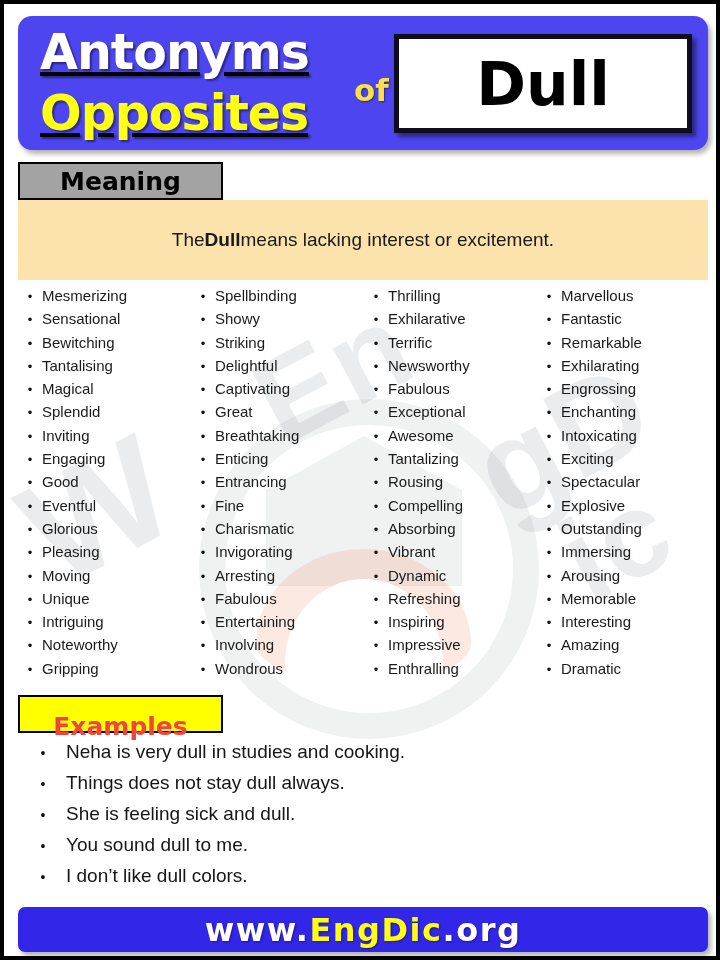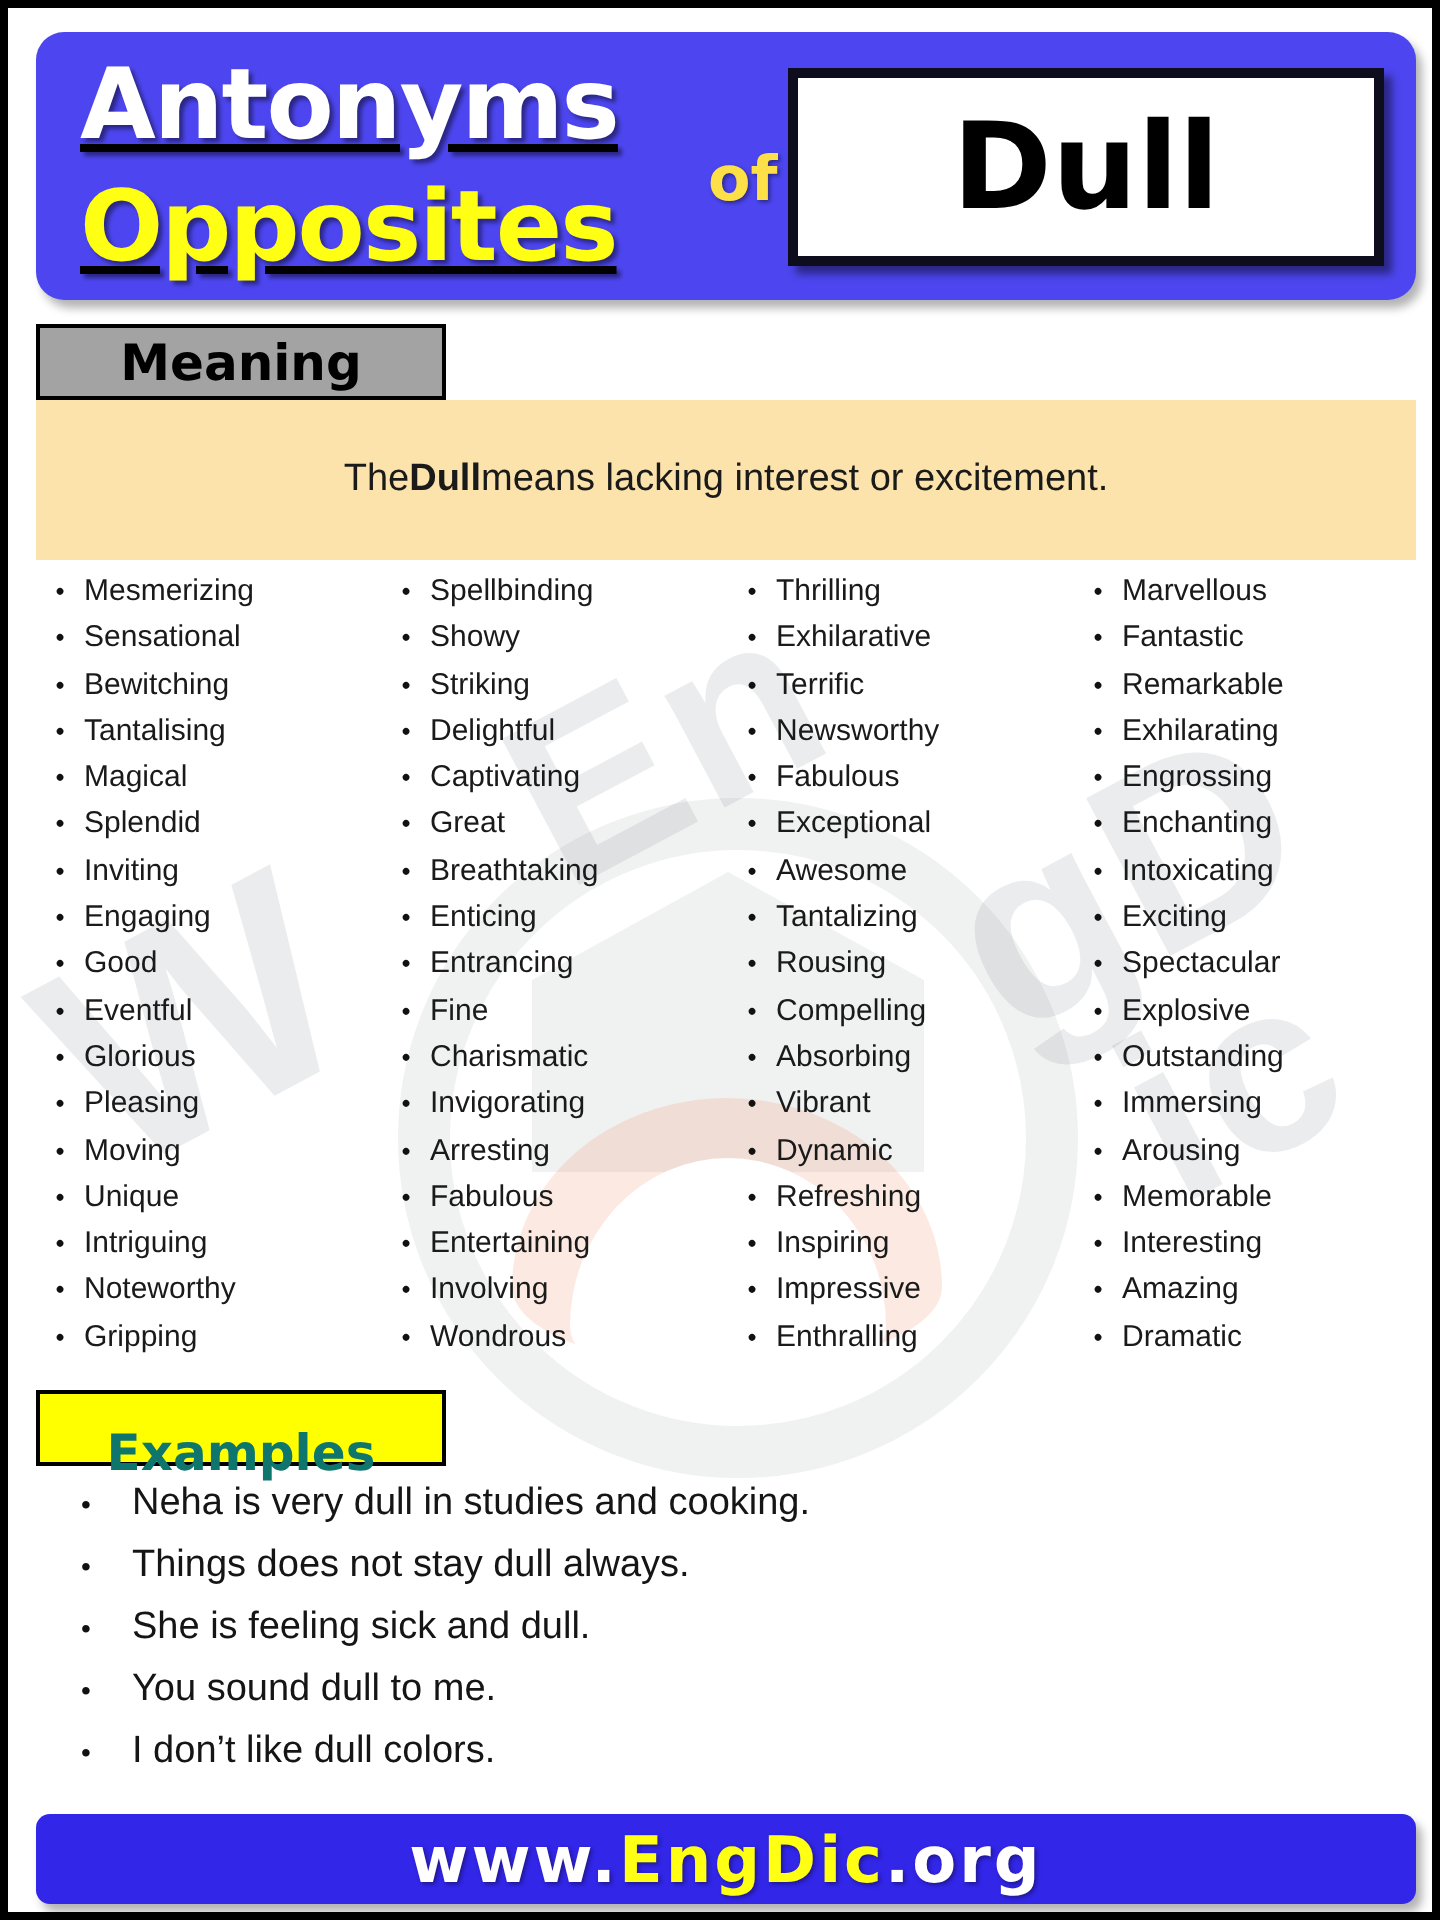--- a/index.html
+++ b/index.html
@@ -233,21 +233,21 @@
     border: 2px solid #000000;
     display: flex;
     align-items: center;
     justify-content: center;
     z-index: 5;
   }
   #examples-label-text {
     font-family: "DejaVu Sans", sans-serif;
     font-weight: bold;
     font-size: 25px;
-    color: #0f766e;
+    color: #ef4444;
     line-height: 25px;
     margin-top: 24px;
   }
   #examples-list {
     position: absolute;
     left: 16px;
     top: 737px;
     width: 660px;
     z-index: 3;
   }

